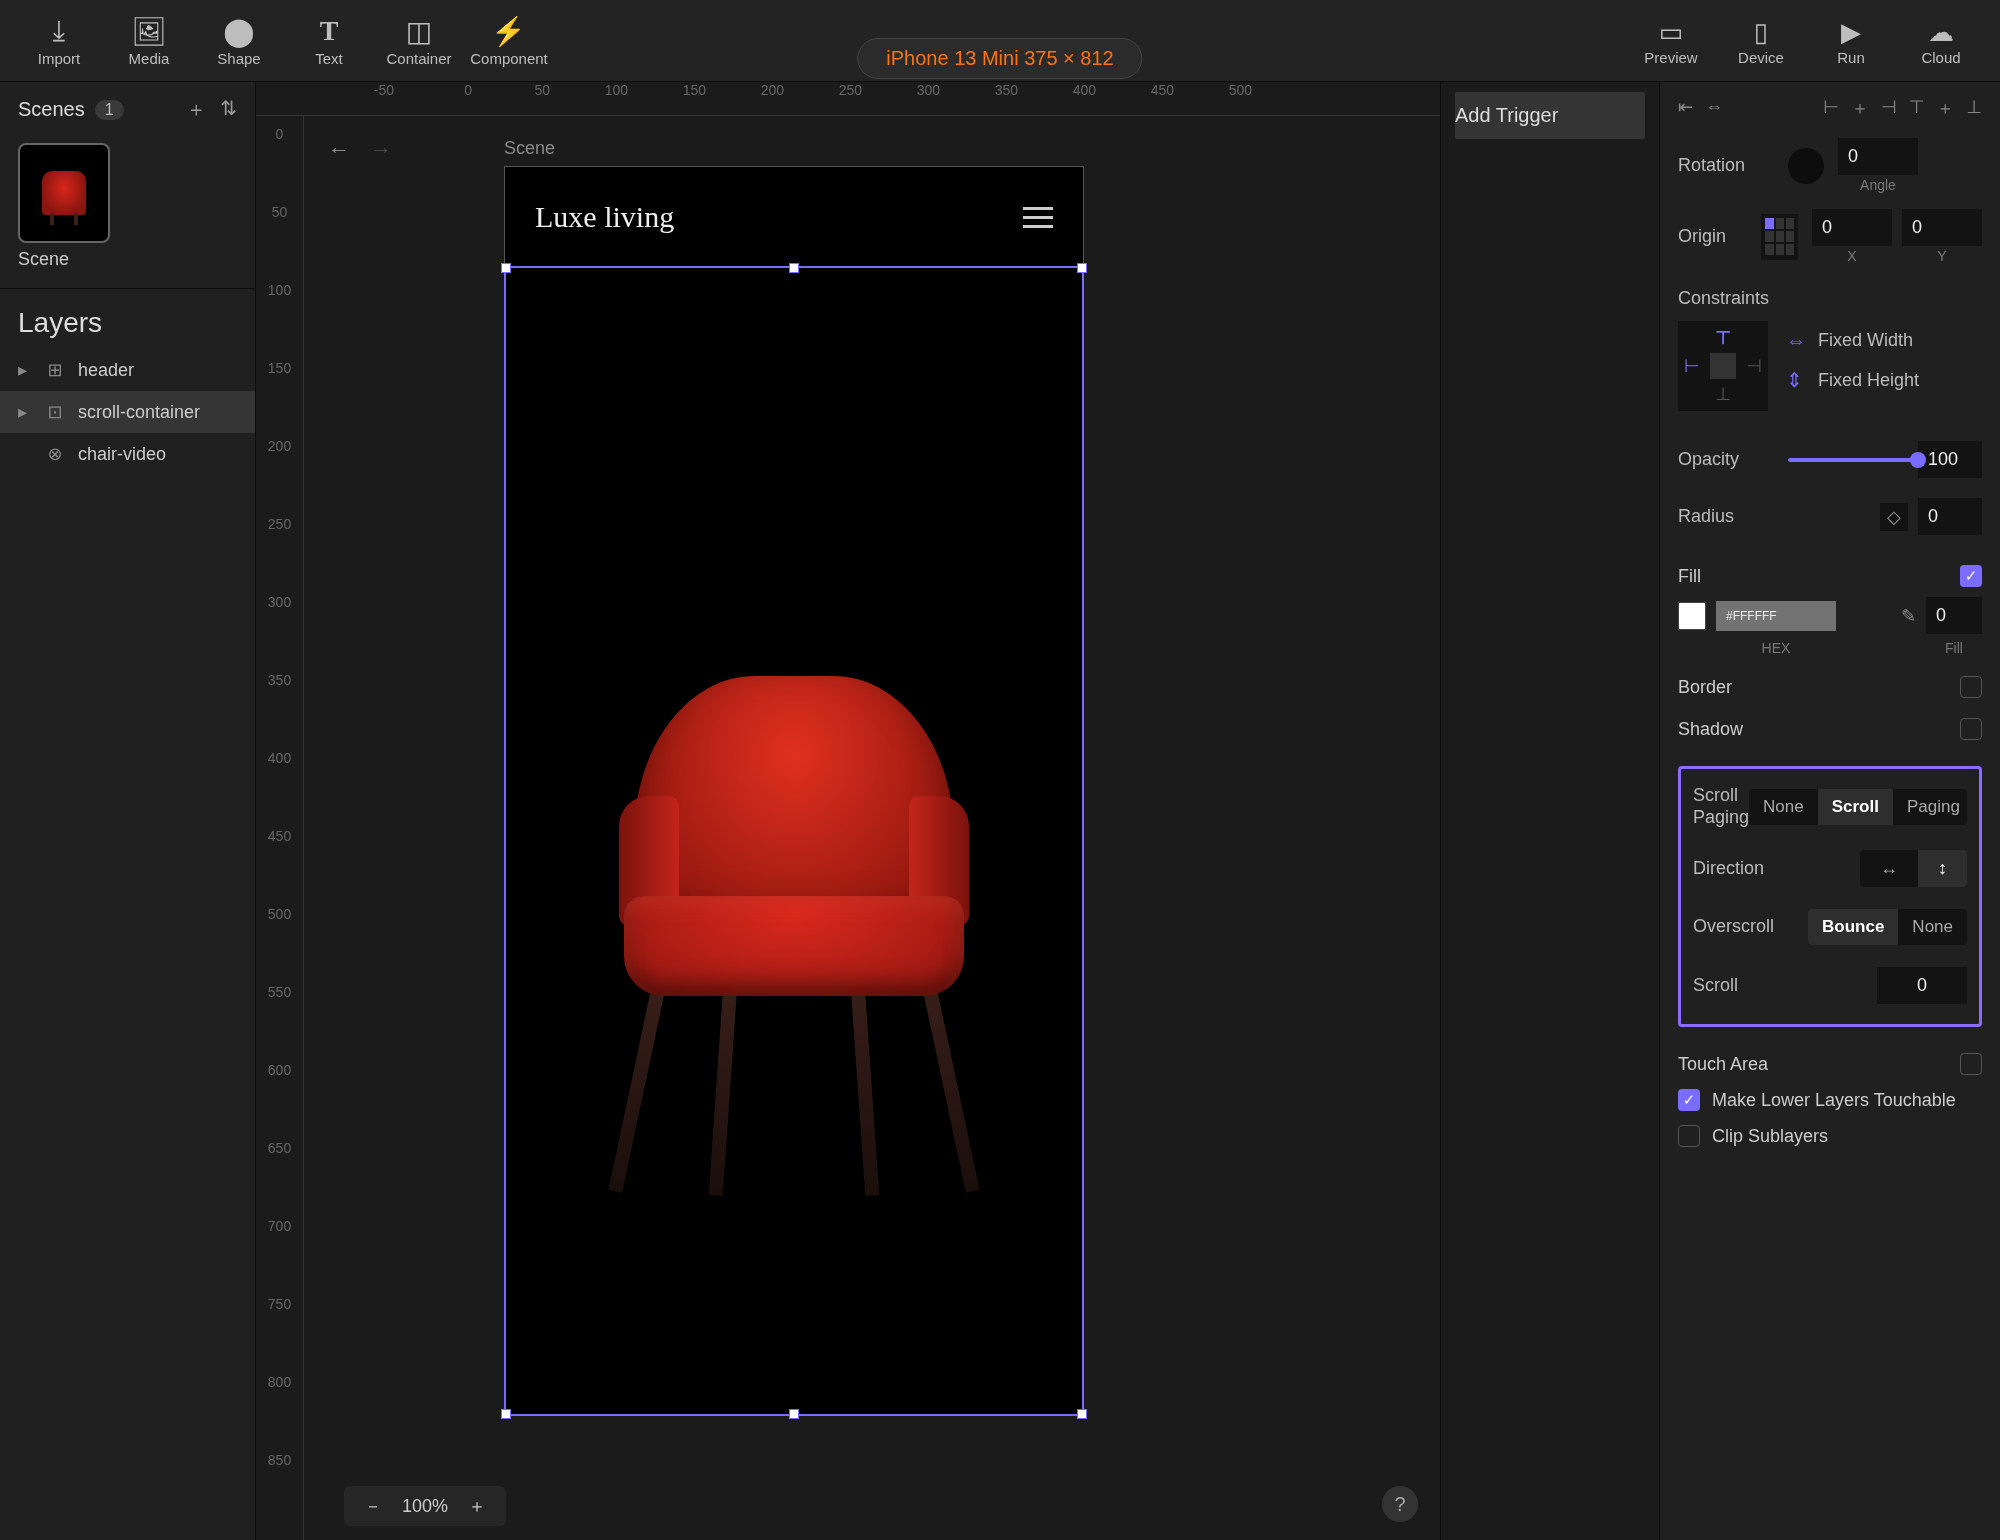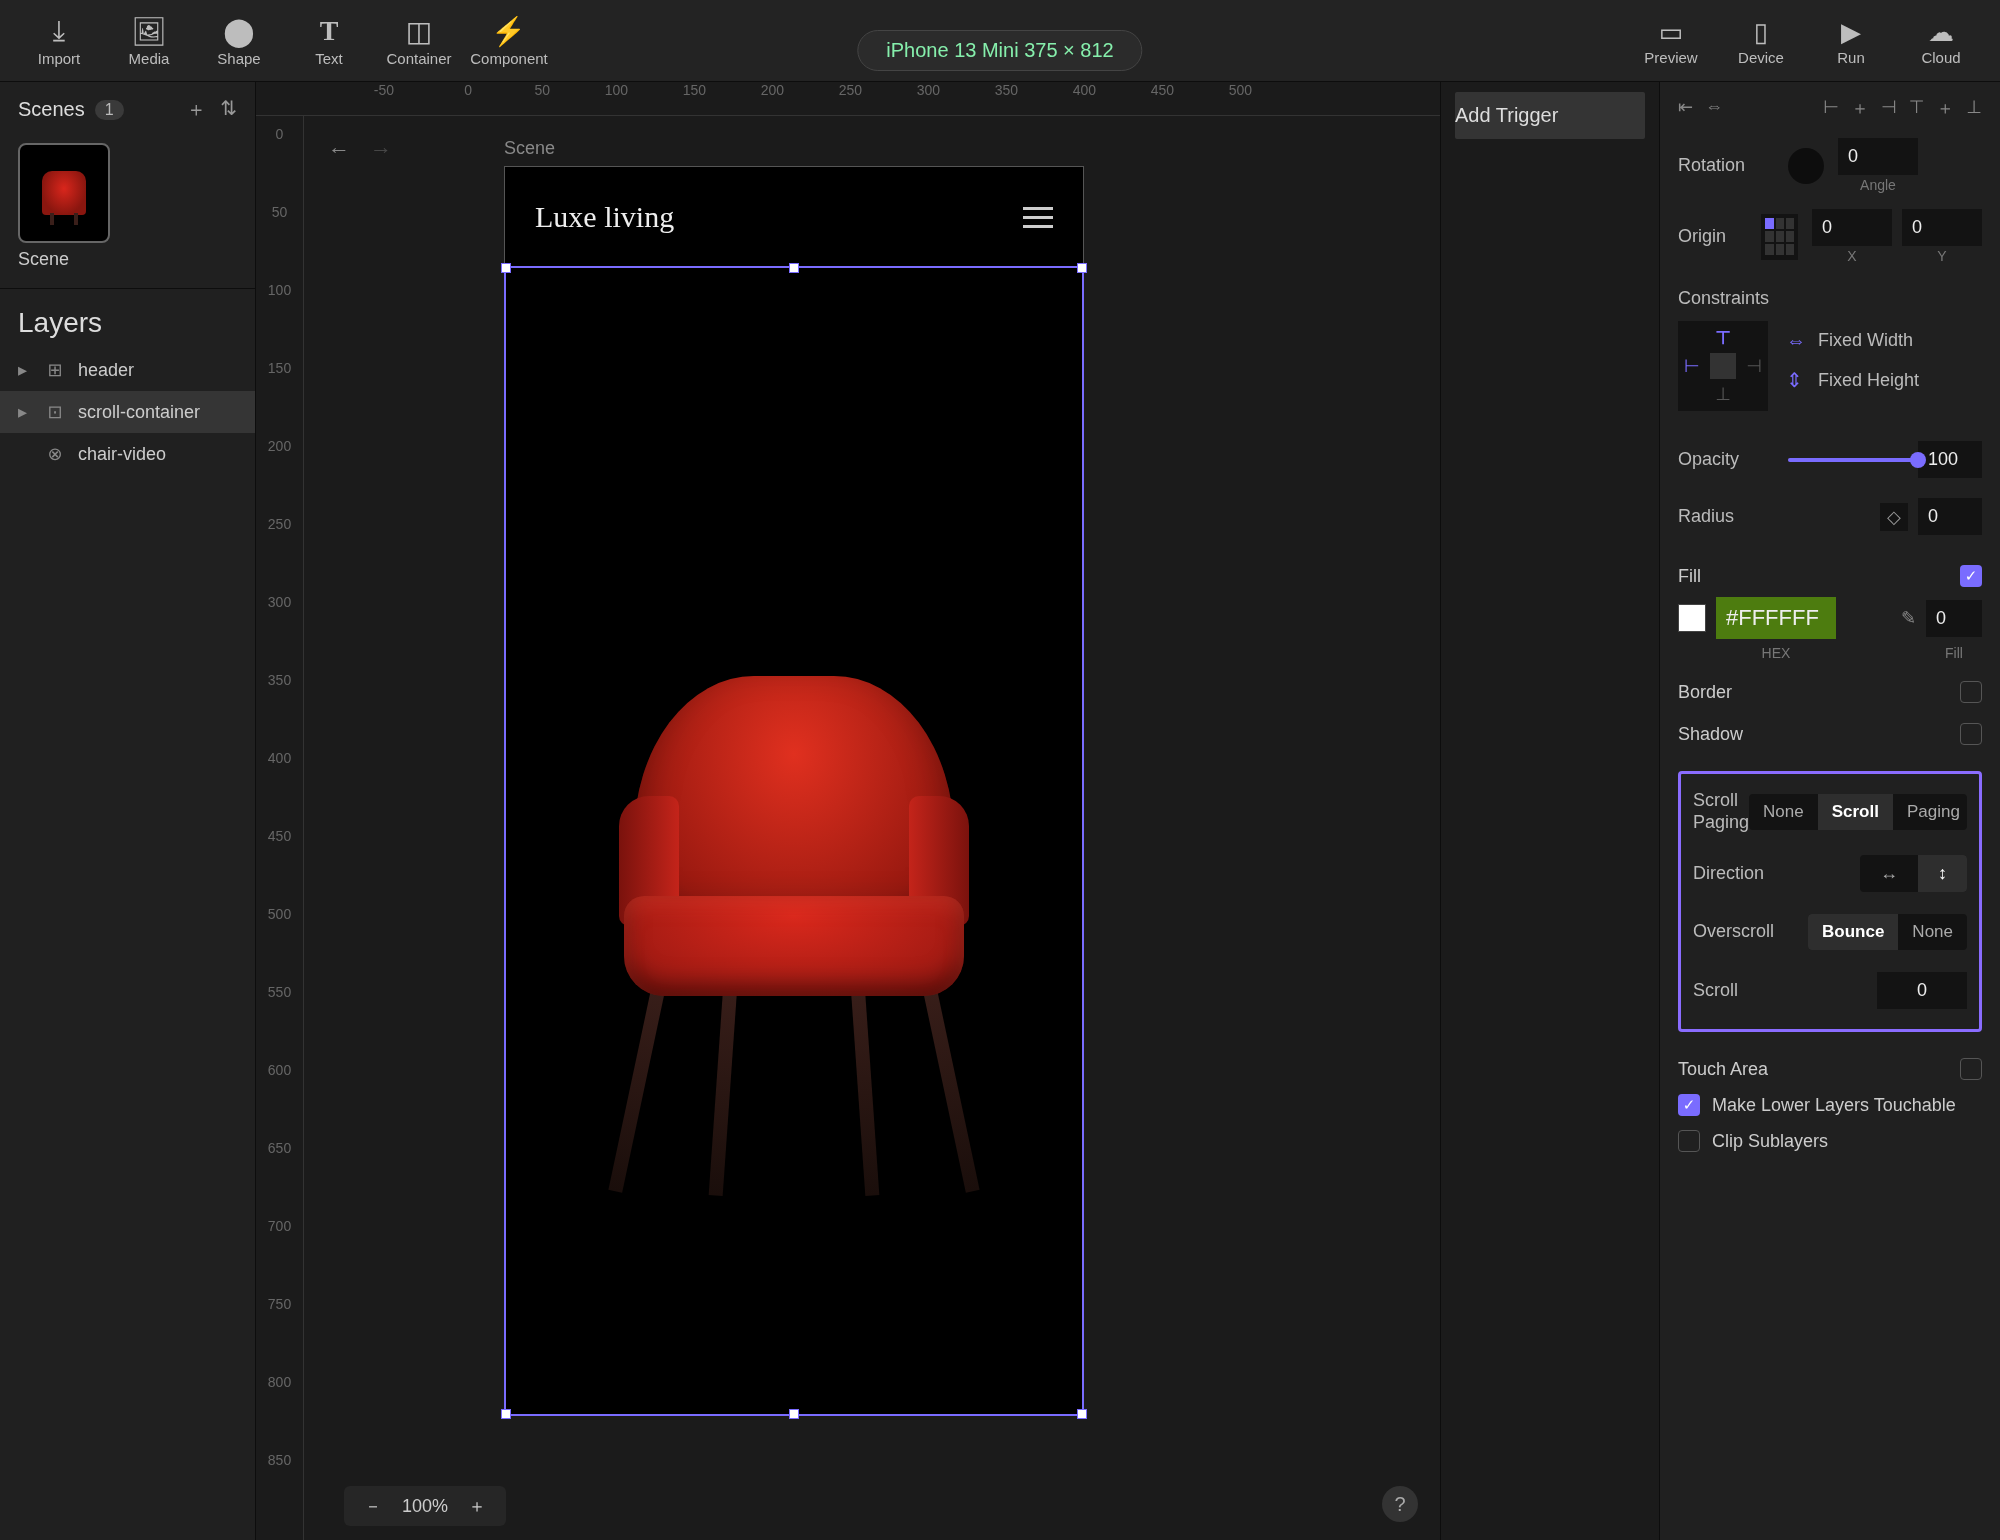--- a/index.html
+++ b/index.html
@@ -4,21 +4,21 @@
 <style>
   * { box-sizing: border-box; margin: 0; padding: 0; font-family: -apple-system, BlinkMacSystemFont, "Segoe UI", sans-serif; }
   html, body { width: 2000px; height: 1540px; background: #1a1a1a; color: #ccc; overflow: hidden; }
   body { display: flex; flex-direction: column; font-size: 18px; }
 
   
   .toolbar { height: 82px; background: #232323; display: flex; align-items: center; padding: 0 14px; border-bottom: 1px solid #0d0d0d; }
   .tool { display: flex; flex-direction: column; align-items: center; justify-content: center; width: 90px; height: 70px; color: #bdbdbd; cursor: pointer; }
   .tool .ticon { font-size: 28px; height: 34px; display:flex; align-items:center; justify-content:center; }
   .tool .tlabel { font-size: 15px; margin-top: 2px; }
-  .device-pill { margin: 8px auto; background: #2b2b2b; border: 1px solid #444; border-radius: 999px; padding: 8px 28px; font-size: 20px; color: #86efac; position:absolute; left:50%; transform:translateX(-50%); top:22px; }
+  .device-pill { margin: 16px auto; background: #2b2b2b; border: 1px solid #444; border-radius: 999px; padding: 8px 28px; font-size: 20px; color: #f97316; position:absolute; left:50%; transform:translateX(-50%); top:22px; }
   .toolbar-right { margin-left: auto; display: flex; }
   .rtool { display:flex; flex-direction:column; align-items:center; justify-content:center; width:90px; height:70px; color:#bdbdbd; cursor:pointer;}
   .rtool .ticon{font-size:26px;height:34px;display:flex;align-items:center;justify-content:center;}
   .rtool .tlabel{font-size:15px;}
 
   
   .main { flex:1; display:flex; min-height:0; }
 
   
   .left { width: 256px; background:#202020; border-right:1px solid #0d0d0d; display:flex; flex-direction:column; }
@@ -98,21 +98,21 @@
   .slider{ flex:1; height:4px; background:#333; position:relative; border-radius:2px;}
   .slider-fill{position:absolute;left:0;top:0;bottom:0;background:#7a6cff;border-radius:2px;}
   .slider-thumb{position:absolute;top:-6px;width:16px;height:16px;border-radius:50%;background:#7a6cff;}
   .radius-icon{ width:28px; height:28px; background:#131313; display:flex; align-items:center; justify-content:center; color:#999; margin-right:10px;}
   .fill-hdr{ display:flex; align-items:center;}
   .chk{ width:22px; height:22px; border-radius:4px; display:flex; align-items:center; justify-content:center; font-size:15px;}
   .chk.on{ background:#7a6cff; color:#fff;}
   .chk.off{ border:1px solid #555;}
   .color-row{ display:flex; align-items:center; gap:10px; margin-top:10px;}
   .swatch{ width:28px; height:28px; background:#fff; border:1px solid #444;}
-  .hex-field{ background:#4d7c0f; color:#eee; border:none; padding:8px 10px; width:120px; font-size:22px;}
+  .hex-field{ background:#737373; color:#eee; border:none; padding:8px 10px; width:120px; font-size:12px;}
   .picker-ic{ color:#888; margin-left:auto;}
   .simple-row{ display:flex; align-items:center; justify-content:space-between; margin-top:20px;}
   .scroll-panel{ border:3px solid #8a6cff; border-radius:4px; padding:16px 12px; margin-top:26px;}
   .seg-group{ display:flex; background:#131313; border-radius:4px; overflow:hidden;}
   .seg{ padding:8px 14px; font-size:17px; color:#aaa; cursor:pointer;}
   .seg.on{ background:#2e2e2e; color:#fff; font-weight:600;}
   .seg.icon{ padding:8px 20px; font-size:18px;}
   .sp-row{ display:flex; align-items:center; justify-content:space-between; margin-bottom:22px;}
   .sp-row .lbl{ color:#bbb; font-size:18px; line-height:1.2;}
   .check-row{ display:flex; align-items:center; gap:12px; margin-top:14px; color:#ccc;}

